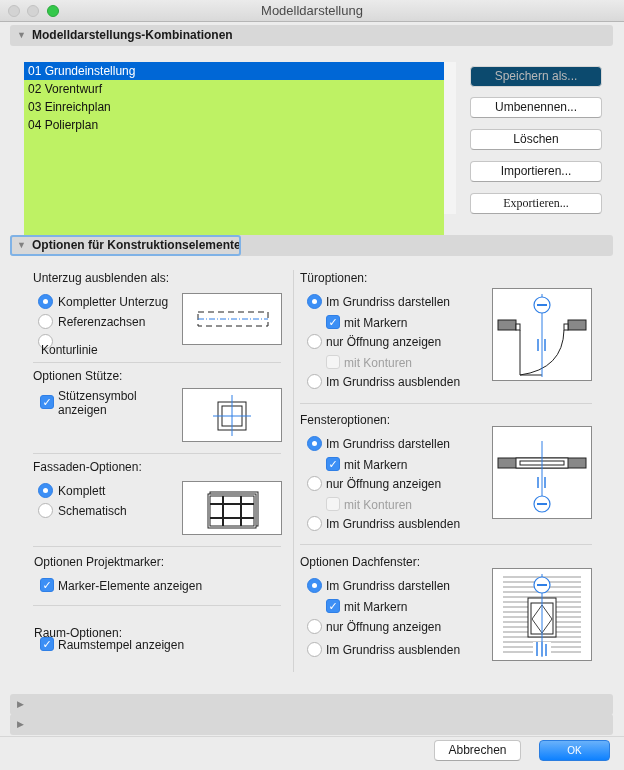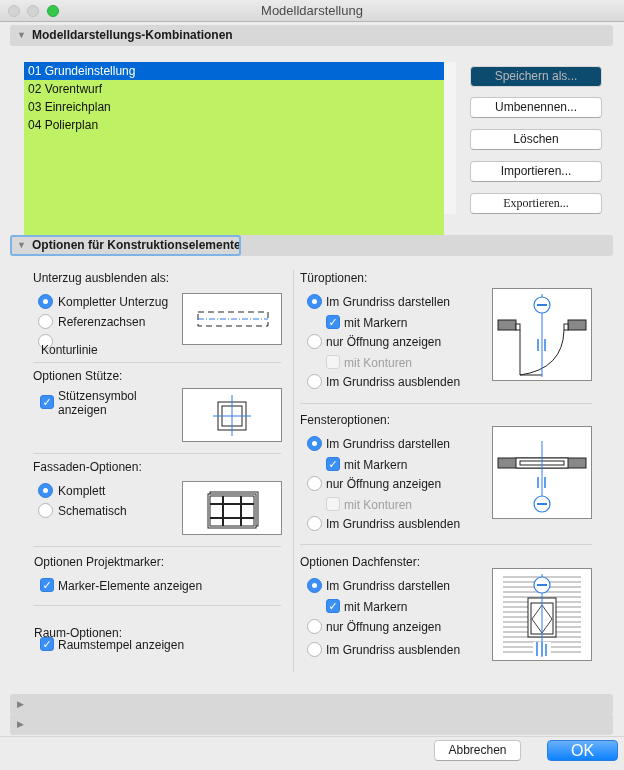--- a/index.html
+++ b/index.html
@@ -86,21 +86,21 @@
 
   .footer-sep { position: absolute; left: 0; top: 736px; width: 624px; height: 1px; background: #d6d6d6; }
   .btn-cancel {
     position: absolute; left: 434px; top: 740px; width: 87px; height: 21px;
     background: #fff; border: 1px solid #c6c6c6; border-bottom-color: #a8a8a8;
     border-radius: 4px; text-align: center; line-height: 19px; font-size: 12px;
   }
   .btn-ok {
     position: absolute; left: 539px; top: 740px; width: 71px; height: 21px;
     background: linear-gradient(#69b1fa, #0d81ff); border: 1px solid #2a7de0;
-    border-radius: 4px; text-align: center; line-height: 19px; font-size: 16px; color: #fff; margin-left: 8px;
+    border-radius: 4px; text-align: center; line-height: 19px; font-size: 10px; color: #fff;
   }
 </style>
 </head>
 <body>
 
 <div class="titlebar">
   <span class="traffic t1"></span>
   <span class="traffic t2"></span>
   <span class="traffic t3"></span>
   <span class="title">Modelldarstellung</span>

